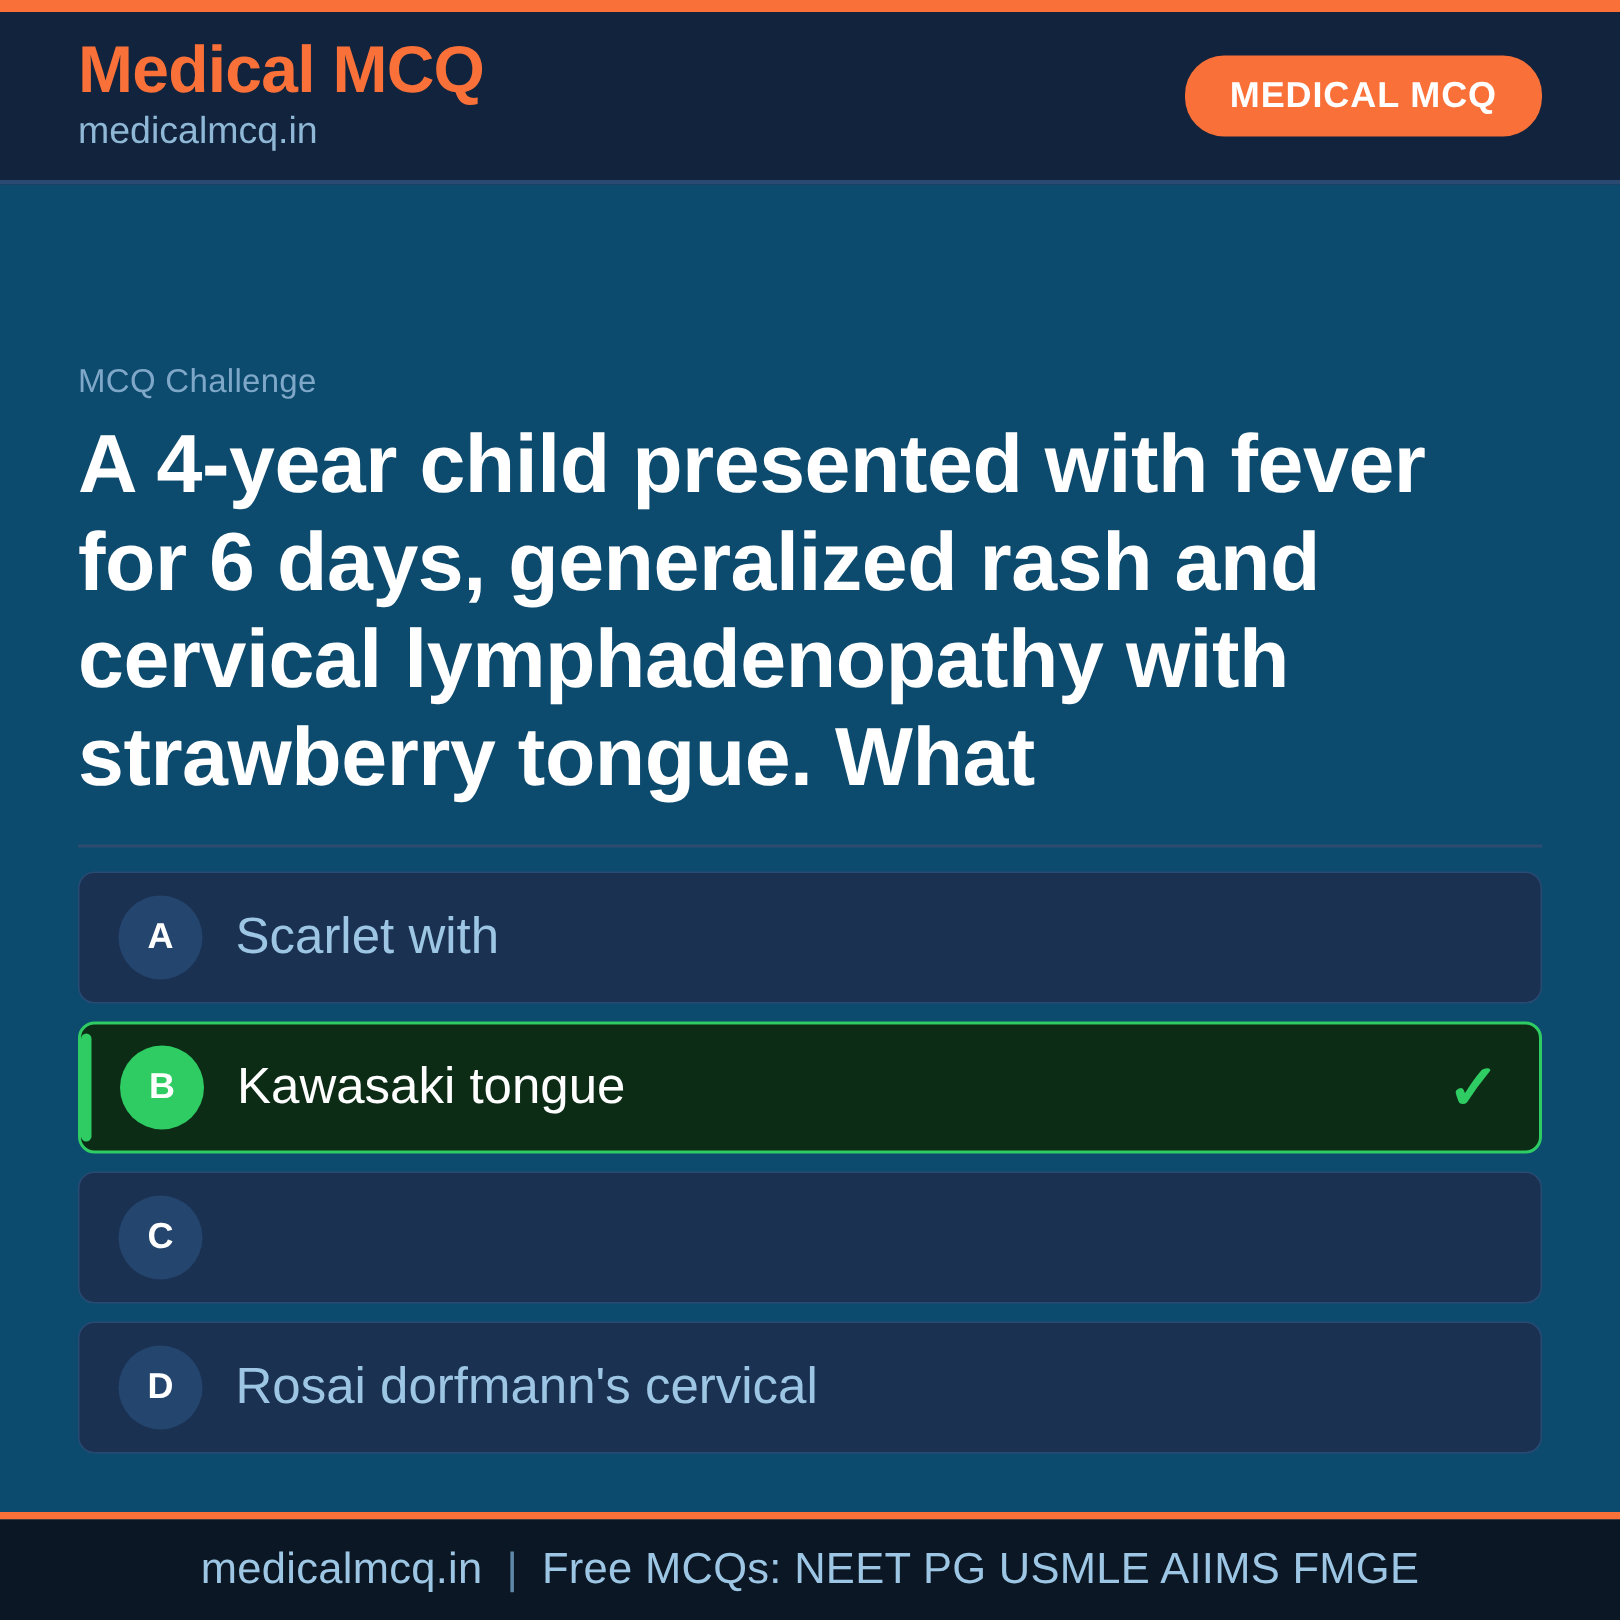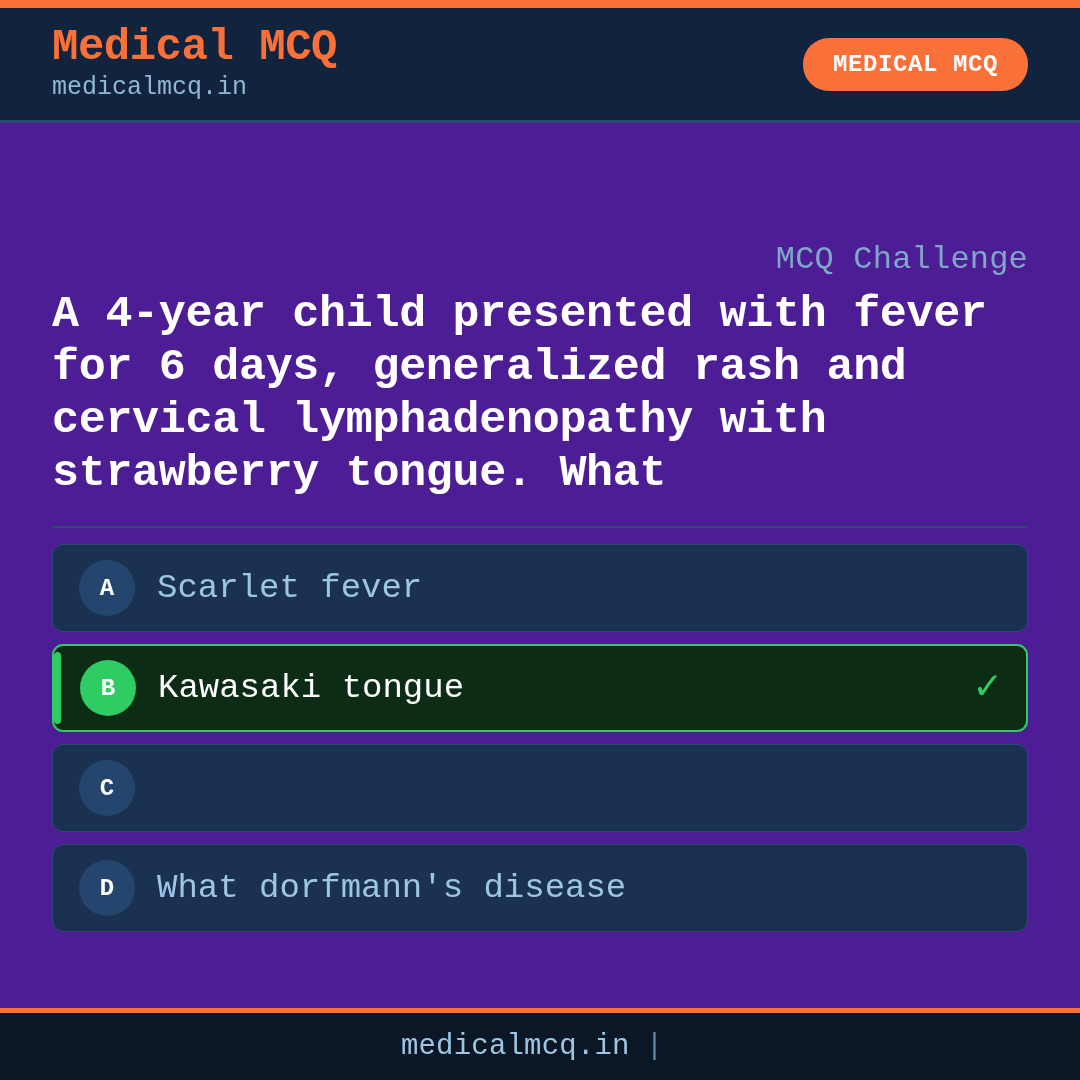--- a/index.html
+++ b/index.html
@@ -10,24 +10,23 @@
     width: 1080px;
     height: 1080px;
     background: #0f1f33;
     font-family: "Liberation Sans", sans-serif;
     overflow: hidden;
   }
   .page {
     position: relative;
     width: 1080px;
     height: 1080px;
-    background: #4c1d95;
+    background: #0c4a6e;
     display: flex;
     flex-direction: column;
-    font-family: Liberation Mono, monospace;
   }
 
   
   .top-accent {
     height: 8px;
     width: 100%;
     background: #f97038;
     flex: 0 0 auto;
   }
 
@@ -75,29 +74,28 @@
 
   
   .body {
     flex: 1 1 auto;
     padding: 0 52px;
     box-sizing: border-box;
     position: relative;
   }
   .kicker {
     color: #7ea7c8;
-    font-size: 32px;
+    font-size: 22px;
     margin-top: 118px;
     margin-bottom: 10px;
     letter-spacing: 0.2px;
-    text-align: right;
   }
   .question {
     color: #ffffff;
-    font-size: 45px;
+    font-size: 55px;
     font-weight: bold;
     line-height: 1.18;
     letter-spacing: -0.3px;
     margin: 0;
   }
   .q-divider {
     height: 2px;
     background: #2d4c70;
     margin: 26px 0 16px 0;
   }
@@ -221,45 +219,46 @@
 
   <div class="body">
     <div class="kicker">MCQ Challenge</div>
     <div class="question">A 4-year child presented with fever for 6 days, generalized rash and cervical lymphadenopathy with strawberry tongue. What</div>
     <div class="q-divider"></div>
 
     <div class="options">
 
       <div class="option">
         <div class="badge">A</div>
-        <div class="label">Scarlet fever</div>
+        <div class="label">Scarlet with</div>
 
       </div>
 
       <div class="option correct">
         <div class="badge">B</div>
         <div class="label">Kawasaki tongue</div>
         <div class="tick">✓</div>
       </div>
 
       <div class="option">
         <div class="badge">C</div>
 
       </div>
 
       <div class="option">
         <div class="badge">D</div>
-        <div class="label">What dorfmann's disease</div>
+        <div class="label">Rosai dorfmann's cervical</div>
 
       </div>
 
     </div>
   </div>
 
   <div class="footer-wrap">
     <div class="footer-accent"></div>
     <div class="footer">
       <span class="footer-text">medicalmcq.in</span>
       <span class="footer-sep">|</span>
+      <span class="footer-text">Free MCQs: NEET PG  USMLE  AIIMS  FMGE</span>
     </div>
   </div>
 
 </div>
 
 </body></html>

